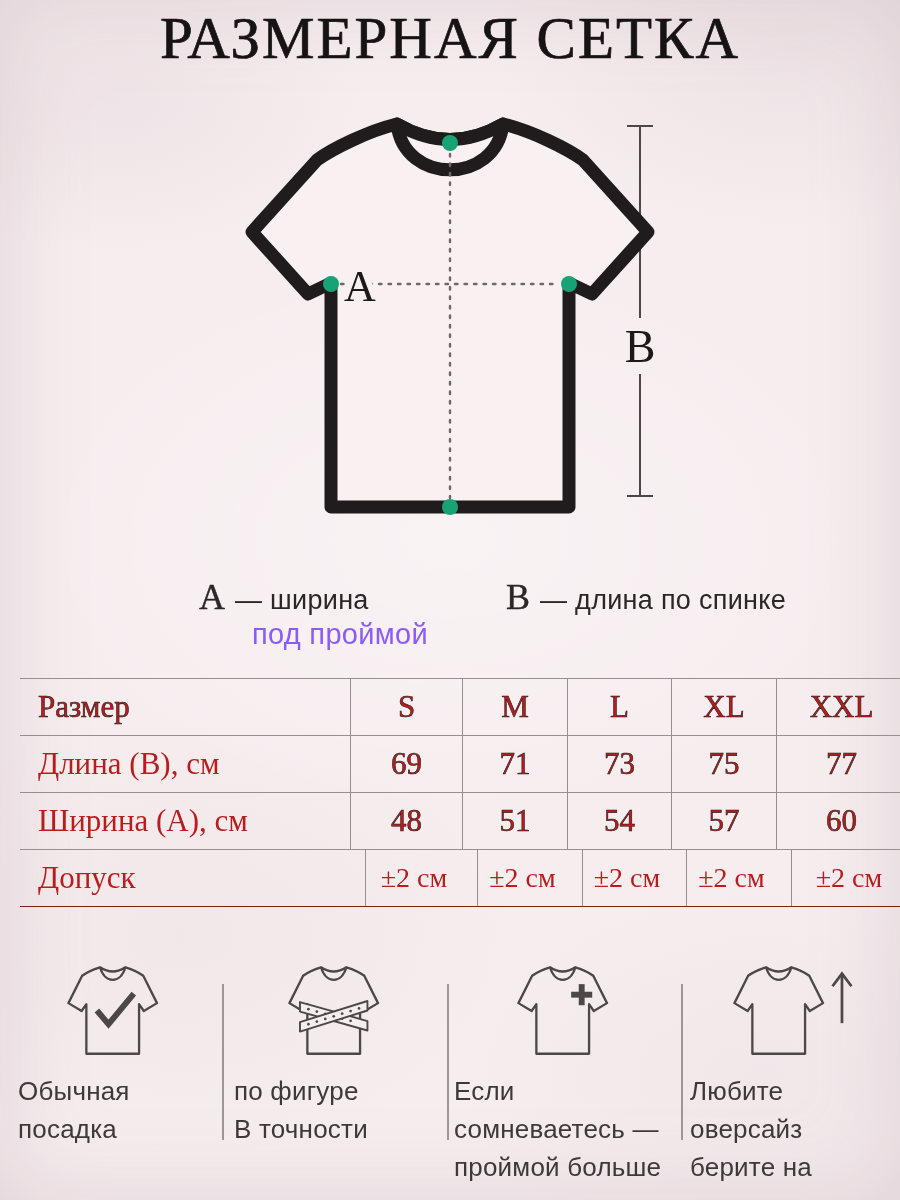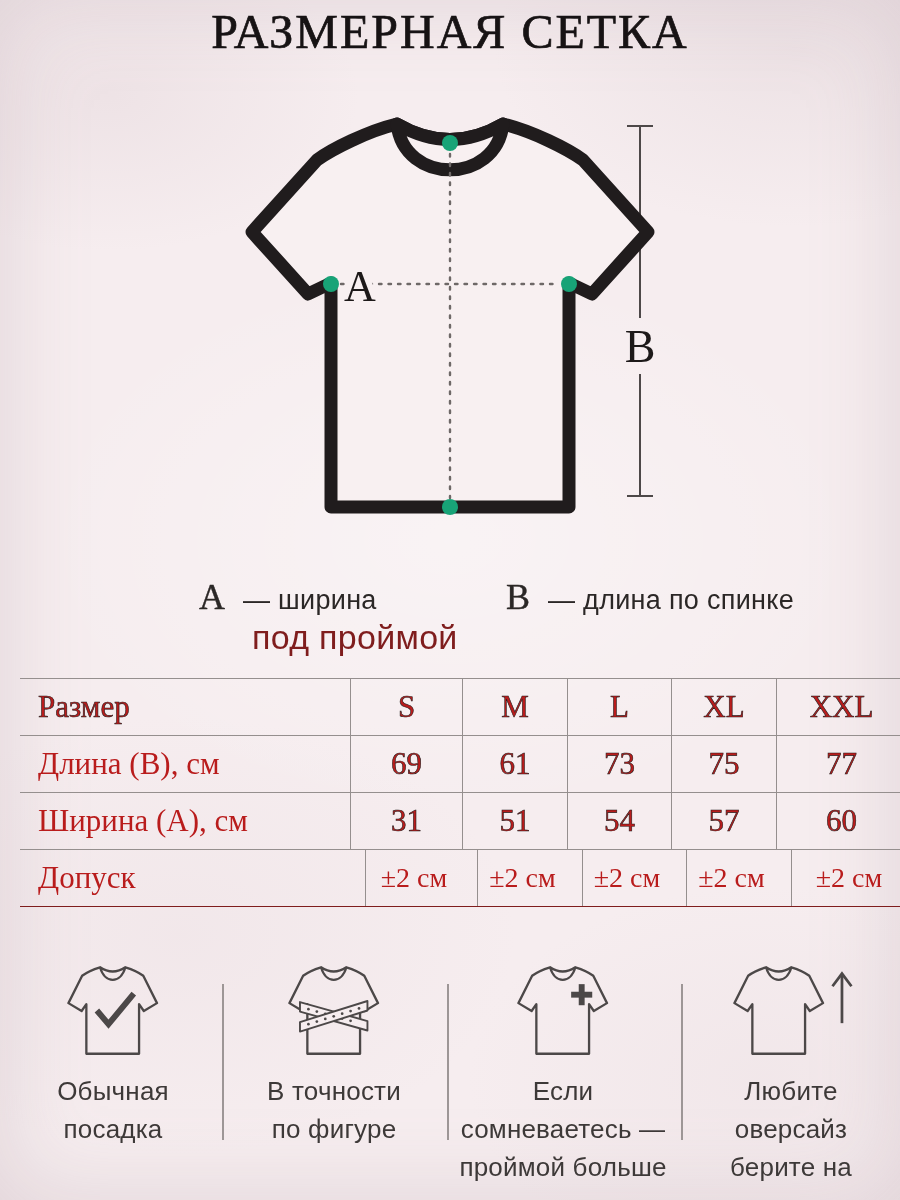--- a/index.html
+++ b/index.html
@@ -18,32 +18,32 @@
       radial-gradient(600px 400px at 50% 45%, rgba(255,255,255,.35), transparent 70%),
       radial-gradient(520px 340px at 20% 78%, rgba(214,196,203,.14), transparent 65%),
       radial-gradient(460px 300px at 85% 90%, rgba(214,196,203,.15), transparent 65%);
     box-shadow: inset 0 0 90px rgba(150,125,135,.22);
   }
   .serif { font-family:"Liberation Serif","DejaVu Serif",serif; }
 
   .title{
     position:absolute; top:4px; left:0; width:100%; text-align:center;
     font-family:"Liberation Serif","DejaVu Serif",serif;
-    font-size:48px; letter-spacing:2px; color:#171314;
+    font-size:59px; letter-spacing:2px; color:#171314;
     -webkit-text-stroke:.7px #171314;
   }
 
   .diagram-svg{ position:absolute; top:0; left:0; }
 
   
   .legend-item{ position:absolute; display:flex; align-items:baseline; color:#2b2726; }
   .legend-letter{ font-family:"Liberation Serif","DejaVu Serif",serif; font-size:36px; -webkit-text-stroke:.4px #2b2726; }
-  .legend-text{ font-size:27px; margin-left:18px; letter-spacing:.3px; }
+  .legend-text{ font-size:27px; margin-left:10px; letter-spacing:.3px; }
   #legend-a{ left:199px; top:576px; }
-  #legend-a2{ position:absolute; left:252px; top:618px; font-size:34px; color:#7f1d1d; letter-spacing:.3px;}
+  #legend-a2{ position:absolute; left:252px; top:618px; font-size:29px; color:#8b5cf6; letter-spacing:.3px;}
   #legend-b{ left:506px; top:576px; }
 
   
   .size-table{
     position:absolute; top:678px; left:20px; width:886px;
     font-family:"Liberation Serif","DejaVu Serif",serif; color:#b91c1c;
   }
   .t-row{
     display:grid; grid-template-columns:330px 112px 105px 104px 105px 130px;
     height:56px; border-top:1px solid #958f8e; align-items:stretch;
@@ -52,21 +52,21 @@
   .t-row > div{
     display:flex; align-items:center; justify-content:center;
     border-left:1px solid #958f8e; font-size:31px;
   }
   .t-row > div:first-child{ border-left:none; justify-content:flex-start; padding-left:18px; }
   .t-row .hd{ -webkit-text-stroke:.6px #201c1c; }
   .t-row .num{ -webkit-text-stroke:.6px #201c1c; }
   .t-row .tol{ font-size:28px;margin-left:15px; }
 
   
-  .fit{ position:absolute; top:962px; text-align:center; }
+  .fit{ position:absolute; top:962px; text-align:left; }
   #fit-1{ left:18px;  width:190px; }
   #fit-2{ left:234px; width:200px; }
   #fit-3{ left:454px; width:218px; }
   #fit-4{ left:690px; width:202px; }
   .fit svg{ height:97px; display:block; margin:0 auto; }
   .fit-text{ margin-top:13px; font-size:26px; line-height:38px; color:#3d3938; letter-spacing:.2px; }
   .fit-text span{ display:block; }
   .vdiv{ position:absolute; top:984px; height:156px; width:2px; background:#9d9696; }
   #vd-1{ left:222px; } #vd-2{ left:447px; } #vd-3{ left:681px; }
 
@@ -132,28 +132,28 @@
       <div class="hd">Размер</div>
       <div class="hd">S</div>
       <div class="hd">M</div>
       <div class="hd">L</div>
       <div class="hd">XL</div>
       <div class="hd">XXL</div>
     </div>
     <div class="t-row">
       <div>Длина (В), см</div>
       <div class="num">69</div>
-      <div class="num">61</div>
+      <div class="num">71</div>
       <div class="num">73</div>
       <div class="num">75</div>
       <div class="num">77</div>
     </div>
     <div class="t-row">
       <div>Ширина (А), см</div>
-      <div class="num">31</div>
+      <div class="num">48</div>
       <div class="num">51</div>
       <div class="num">54</div>
       <div class="num">57</div>
       <div class="num">60</div>
     </div>
     <div class="t-row">
       <div>Допуск</div>
       <div class="tol">±2 см</div>
       <div class="tol">±2 см</div>
       <div class="tol">±2 см</div>
@@ -193,22 +193,22 @@
         <circle cx="26" cy="59" r="1.3"></circle>
           <circle cx="34" cy="56.5" r="1.3"></circle>
           <circle cx="42" cy="54" r="1.3"></circle>
         <circle cx="50" cy="51.5" r="1.3"></circle>
           <circle cx="58" cy="49" r="1.3"></circle>
           <circle cx="66" cy="46.5" r="1.3"></circle>
         <circle cx="74" cy="44" r="1.3"></circle>
       </g>
     </svg>
     <div class="fit-text">
+      <span>по фигуре</span>
       <span>В точности</span>
-      <span>по фигуре</span>
     </div>
   </div>
   <div class="vdiv" id="vd-2"></div>
 
   <div class="fit" id="fit-3">
     <svg viewBox="0 0 100 92">
       <path class="icon-stroke" d="M38,5 C31.5,7 25,10 21,13 L8,39 L20.5,46.5 L25,40 L25,87 L75,87 L75,40 L79.5,46.5 L92,39 L79,13 C75,10 68.5,7 62,5 Q50,13 38,5 Z"></path>
       <path class="icon-stroke" d="M38,5 C42.5,21 57.5,21 62,5"></path>
       <g class="icon-bold">
         <line x1="68" y1="21" x2="68" y2="41"></line>

